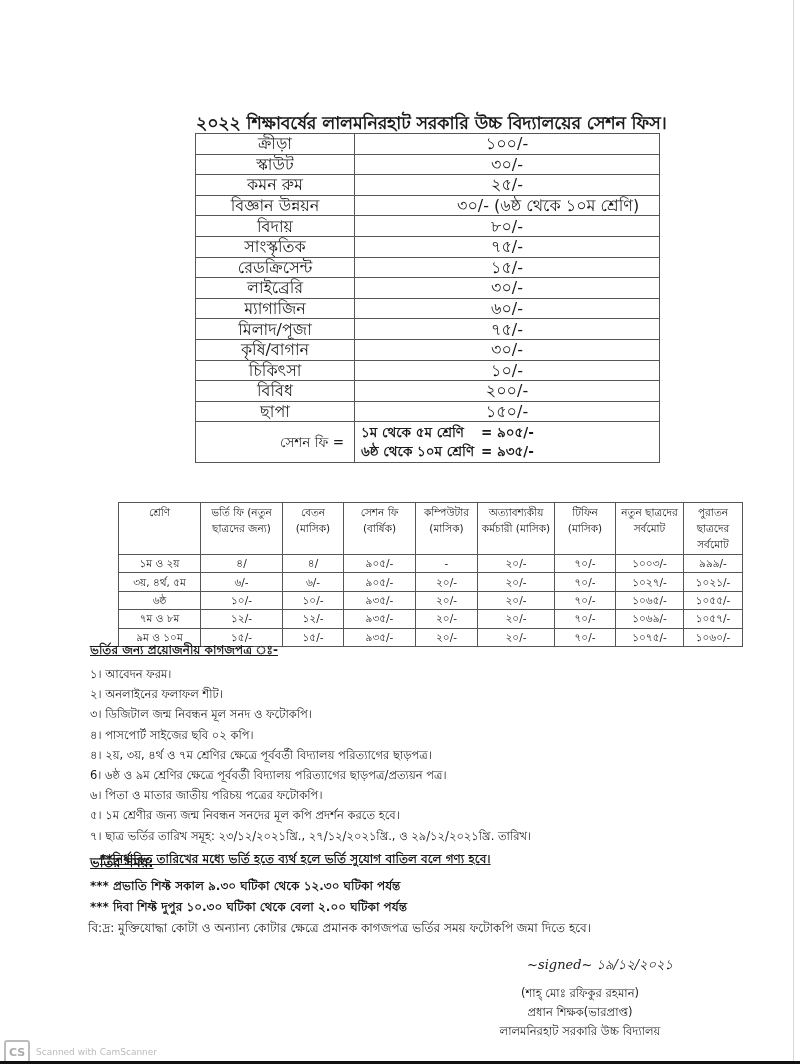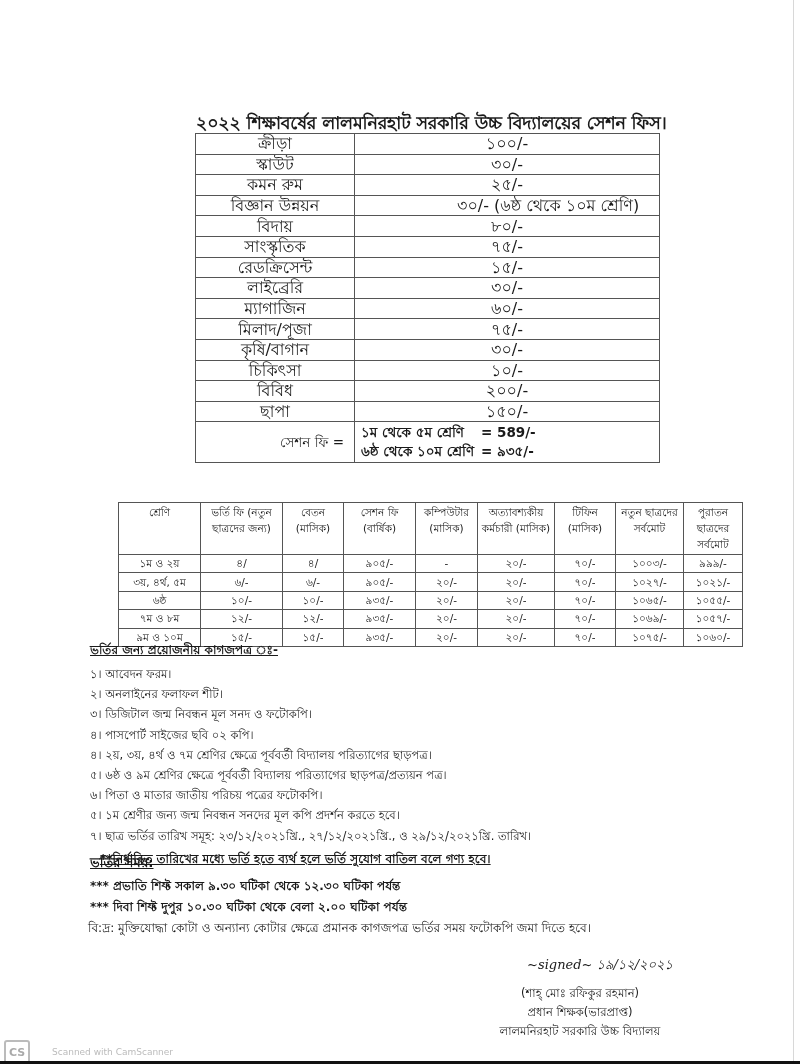--- a/index.html
+++ b/index.html
@@ -36,21 +36,21 @@
   .docs .item { height:20.2px; line-height:20px; white-space:nowrap; }
   .warning { position:absolute; left:100px; top:834px; font-size:12px; font-weight:bold; text-decoration:underline; white-space:nowrap;margin-top:16px; }
   .time-heading { position:absolute; left:90px; top:853px; font-size:13px; font-weight:bold; text-decoration:underline; }
   .shift { position:absolute; left:90px; font-size:12px; font-weight:bold; white-space:nowrap; }
   .shift.s1 { top:877px; }
   .shift.s2 { top:898px; }
   .note-line { position:absolute; left:88px; top:919px; font-size:12px; white-space:nowrap; }
   .sign { position:absolute; left:470px; top:958px; width:220px; text-align:center; }
   .signature { font-family:"DejaVu Serif", serif; font-style:italic; font-size:13px; height:26px; line-height:14px; padding-left:40px; }
   .sign .line { font-size:11.5px; line-height:19px; white-space:nowrap; }
-  .scanner { position:absolute; left:4px; top:1040px; display:flex; align-items:center; gap:22px; color:#bbb; font-size:9px; }
+  .scanner { position:absolute; left:4px; top:1040px; display:flex; align-items:center; gap:6px; color:#bbb; font-size:9px; }
   .cs-logo { width:22px; height:20px; border:2px solid #bbb; border-radius:3px; font-weight:bold; font-size:11px; display:flex; align-items:center; justify-content:center; color:#aaa; }
 </style>
 </head>
 <body>
 
 <div class="page-edge"></div>
 
 <div class="title">২০২২ শিক্ষাবর্ষের লালমনিরহাট সরকারি উচ্চ বিদ্যালয়ের সেশন ফিস।</div>
 
 <table class="t1">
@@ -109,21 +109,21 @@
       </tr>
       <tr>
         <td class="c1">ছাপা</td>
         <td class="val">১৫০/-</td>
       </tr>
       <tr class="total">
         <td class="c1">সেশন ফি =</td>
         <td class="sumcell">
           <div class="sumline">
             <span class="lbl">১ম থেকে ৫ম শ্রেণি</span>
-            <span>= 589/-</span>
+            <span>= ৯০৫/-</span>
           </div>
           <div class="sumline">
             <span class="lbl">৬ষ্ঠ থেকে ১০ম শ্রেণি</span>
             <span>= ৯৩৫/-</span>
           </div>
         </td>
       </tr>
     </tbody>
 </table>
 
@@ -212,21 +212,21 @@
 </table>
 
 <div class="docs">
   <div class="docs-heading">ভর্তির জন্য প্রয়োজনীয় কাগজপত্র ঃ-</div>
   <div id="docs-list">
       <div class="item">১। আবেদন ফরম।</div>
       <div class="item">২। অনলাইনের ফলাফল শীট।</div>
       <div class="item">৩। ডিজিটাল জন্ম নিবন্ধন মূল সনদ ও ফটোকপি।</div>
       <div class="item">৪। পাসপোর্ট সাইজের ছবি ০২ কপি।</div>
       <div class="item">৪। ২য়, ৩য়, ৪র্থ ও ৭ম শ্রেণির ক্ষেত্রে পূর্ববর্তী বিদ্যালয় পরিত্যাগের ছাড়পত্র।</div>
-      <div class="item">৫। ৬ষ্ঠ ও ৯ম শ্রেণির ক্ষেত্রে পূর্ববর্তী বিদ্যালয় পরিত্যাগের ছাড়পত্র/প্রত্যয়ন পত্র।</div>
+      <div class="item">6। ৬ষ্ঠ ও ৯ম শ্রেণির ক্ষেত্রে পূর্ববর্তী বিদ্যালয় পরিত্যাগের ছাড়পত্র/প্রত্যয়ন পত্র।</div>
       <div class="item">৬। পিতা ও মাতার জাতীয় পরিচয় পত্রের ফটোকপি।</div>
       <div class="item">৫। ১ম শ্রেণীর জন্য জন্ম নিবন্ধন সনদের মূল কপি প্রদর্শন করতে হবে।</div>
       <div class="item">৭। ছাত্র ভর্তির তারিখ সমূহ: ২৩/১২/২০২১খ্রি., ২৭/১২/২০২১খ্রি., ও ২৯/১২/২০২১খ্রি. তারিখ।</div>
     </div>
 </div>
 
 <div class="warning">**নির্ধারিত তারিখের মধ্যে ভর্তি হতে ব্যর্থ হলে ভর্তি সুযোগ বাতিল বলে গণ্য হবে।</div>
 <div class="time-heading">ভর্তির সময়:</div>
 <div class="shift s1">*** প্রভাতি শিফ্ট সকাল ৯.৩০ ঘটিকা থেকে ১২.৩০ ঘটিকা পর্যন্ত</div>
 <div class="shift s2">*** দিবা শিফ্ট দুপুর ১০.৩০ ঘটিকা থেকে বেলা ২.০০ ঘটিকা পর্যন্ত</div>

